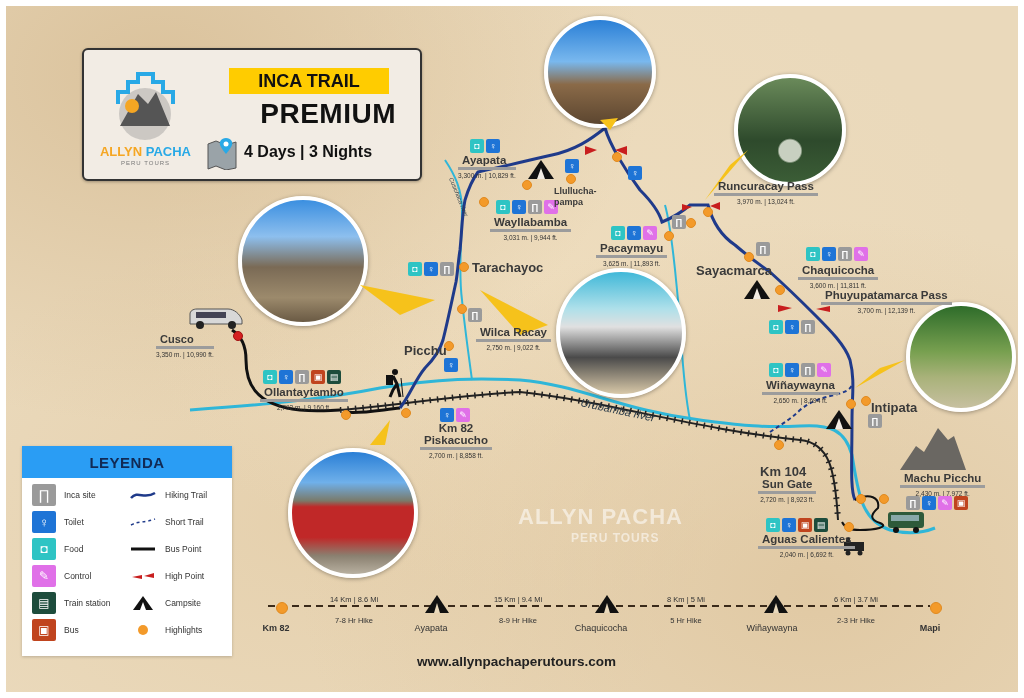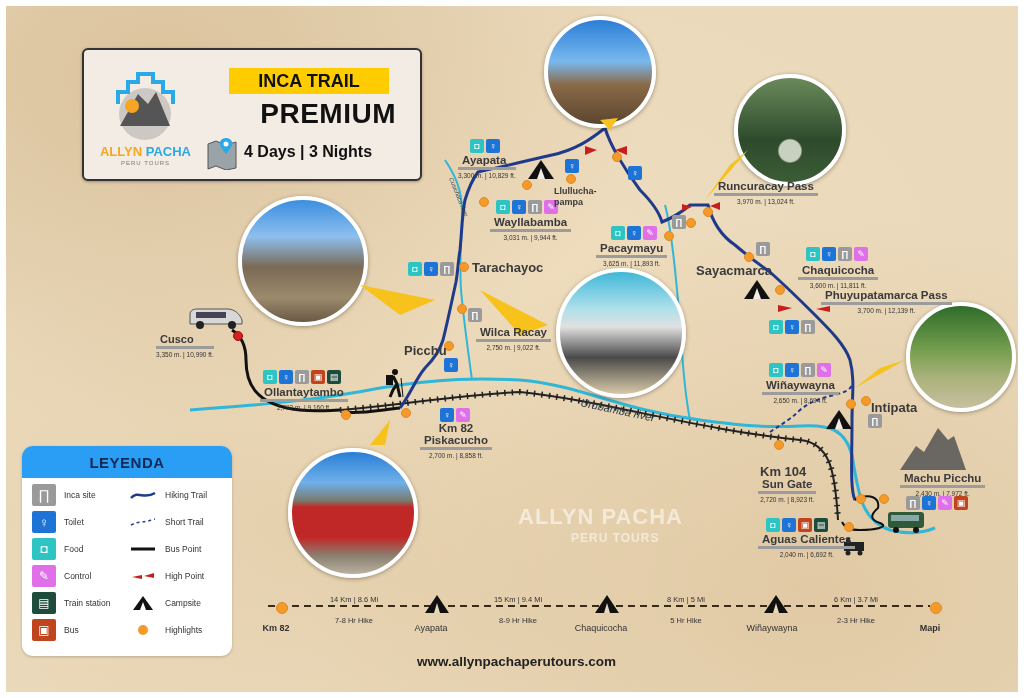--- a/index.html
+++ b/index.html
@@ -53,21 +53,21 @@
   .ic.train { background: #1d4c3c; }
   .ic.bus { background: #c0441e; }
 
   .dot { position: absolute; width: 10px; height: 10px; border-radius: 50%; background: #f39a2a; border: 1px solid #e08a20; }
   .dot.red { background: #d42020; border-color: #a01010; }
 
   
   .photo { position: absolute; border-radius: 50%; border: 4px solid #fff; box-shadow: 0 1px 4px rgba(0,0,0,0.35); overflow: hidden; }
 
   
-  .legend { position: absolute; left: 16px; top: 440px; width: 210px; height: 210px; background: #fff; border-radius: 11px; overflow: hidden; box-shadow: 0 1px 3px rgba(0,0,0,0.2); }
+  .legend { position: absolute; left: 16px; top: 440px; width: 210px; height: 210px; background: #fff; border-radius: 0; overflow: hidden; box-shadow: 0 1px 3px rgba(0,0,0,0.2); }
   .legend-head { background: #2a9df4; height: 32px; text-align: center; font-weight: 900; font-size: 15px; color: #112a55; line-height: 34px; letter-spacing: 0.5px; }
   .legend-grid { position: absolute; top: 38px; left: 10px; right: 6px; display: grid; grid-template-columns: 1fr 1fr; row-gap: 5px; }
   .lg-item { display: flex; align-items: center; height: 22px; font-size: 8.5px; color: #333; }
   .lg-item .sw { width: 24px; height: 22px; display: inline-flex; align-items: center; justify-content: center; margin-right: 8px; border-radius: 2px; }
   .lg-item .sw2 { width: 28px; height: 22px; display: inline-flex; align-items: center; justify-content: center; margin-right: 8px; }
 
   
   .itin-label { position: absolute; font-size: 7.5px; color: #333; white-space: nowrap; transform: translateX(-50%); }
   .itin-stop { position: absolute; font-size: 9px; color: #333; white-space: nowrap; transform: translateX(-50%); }
   .itin-stop.bold { font-weight: bold; }

